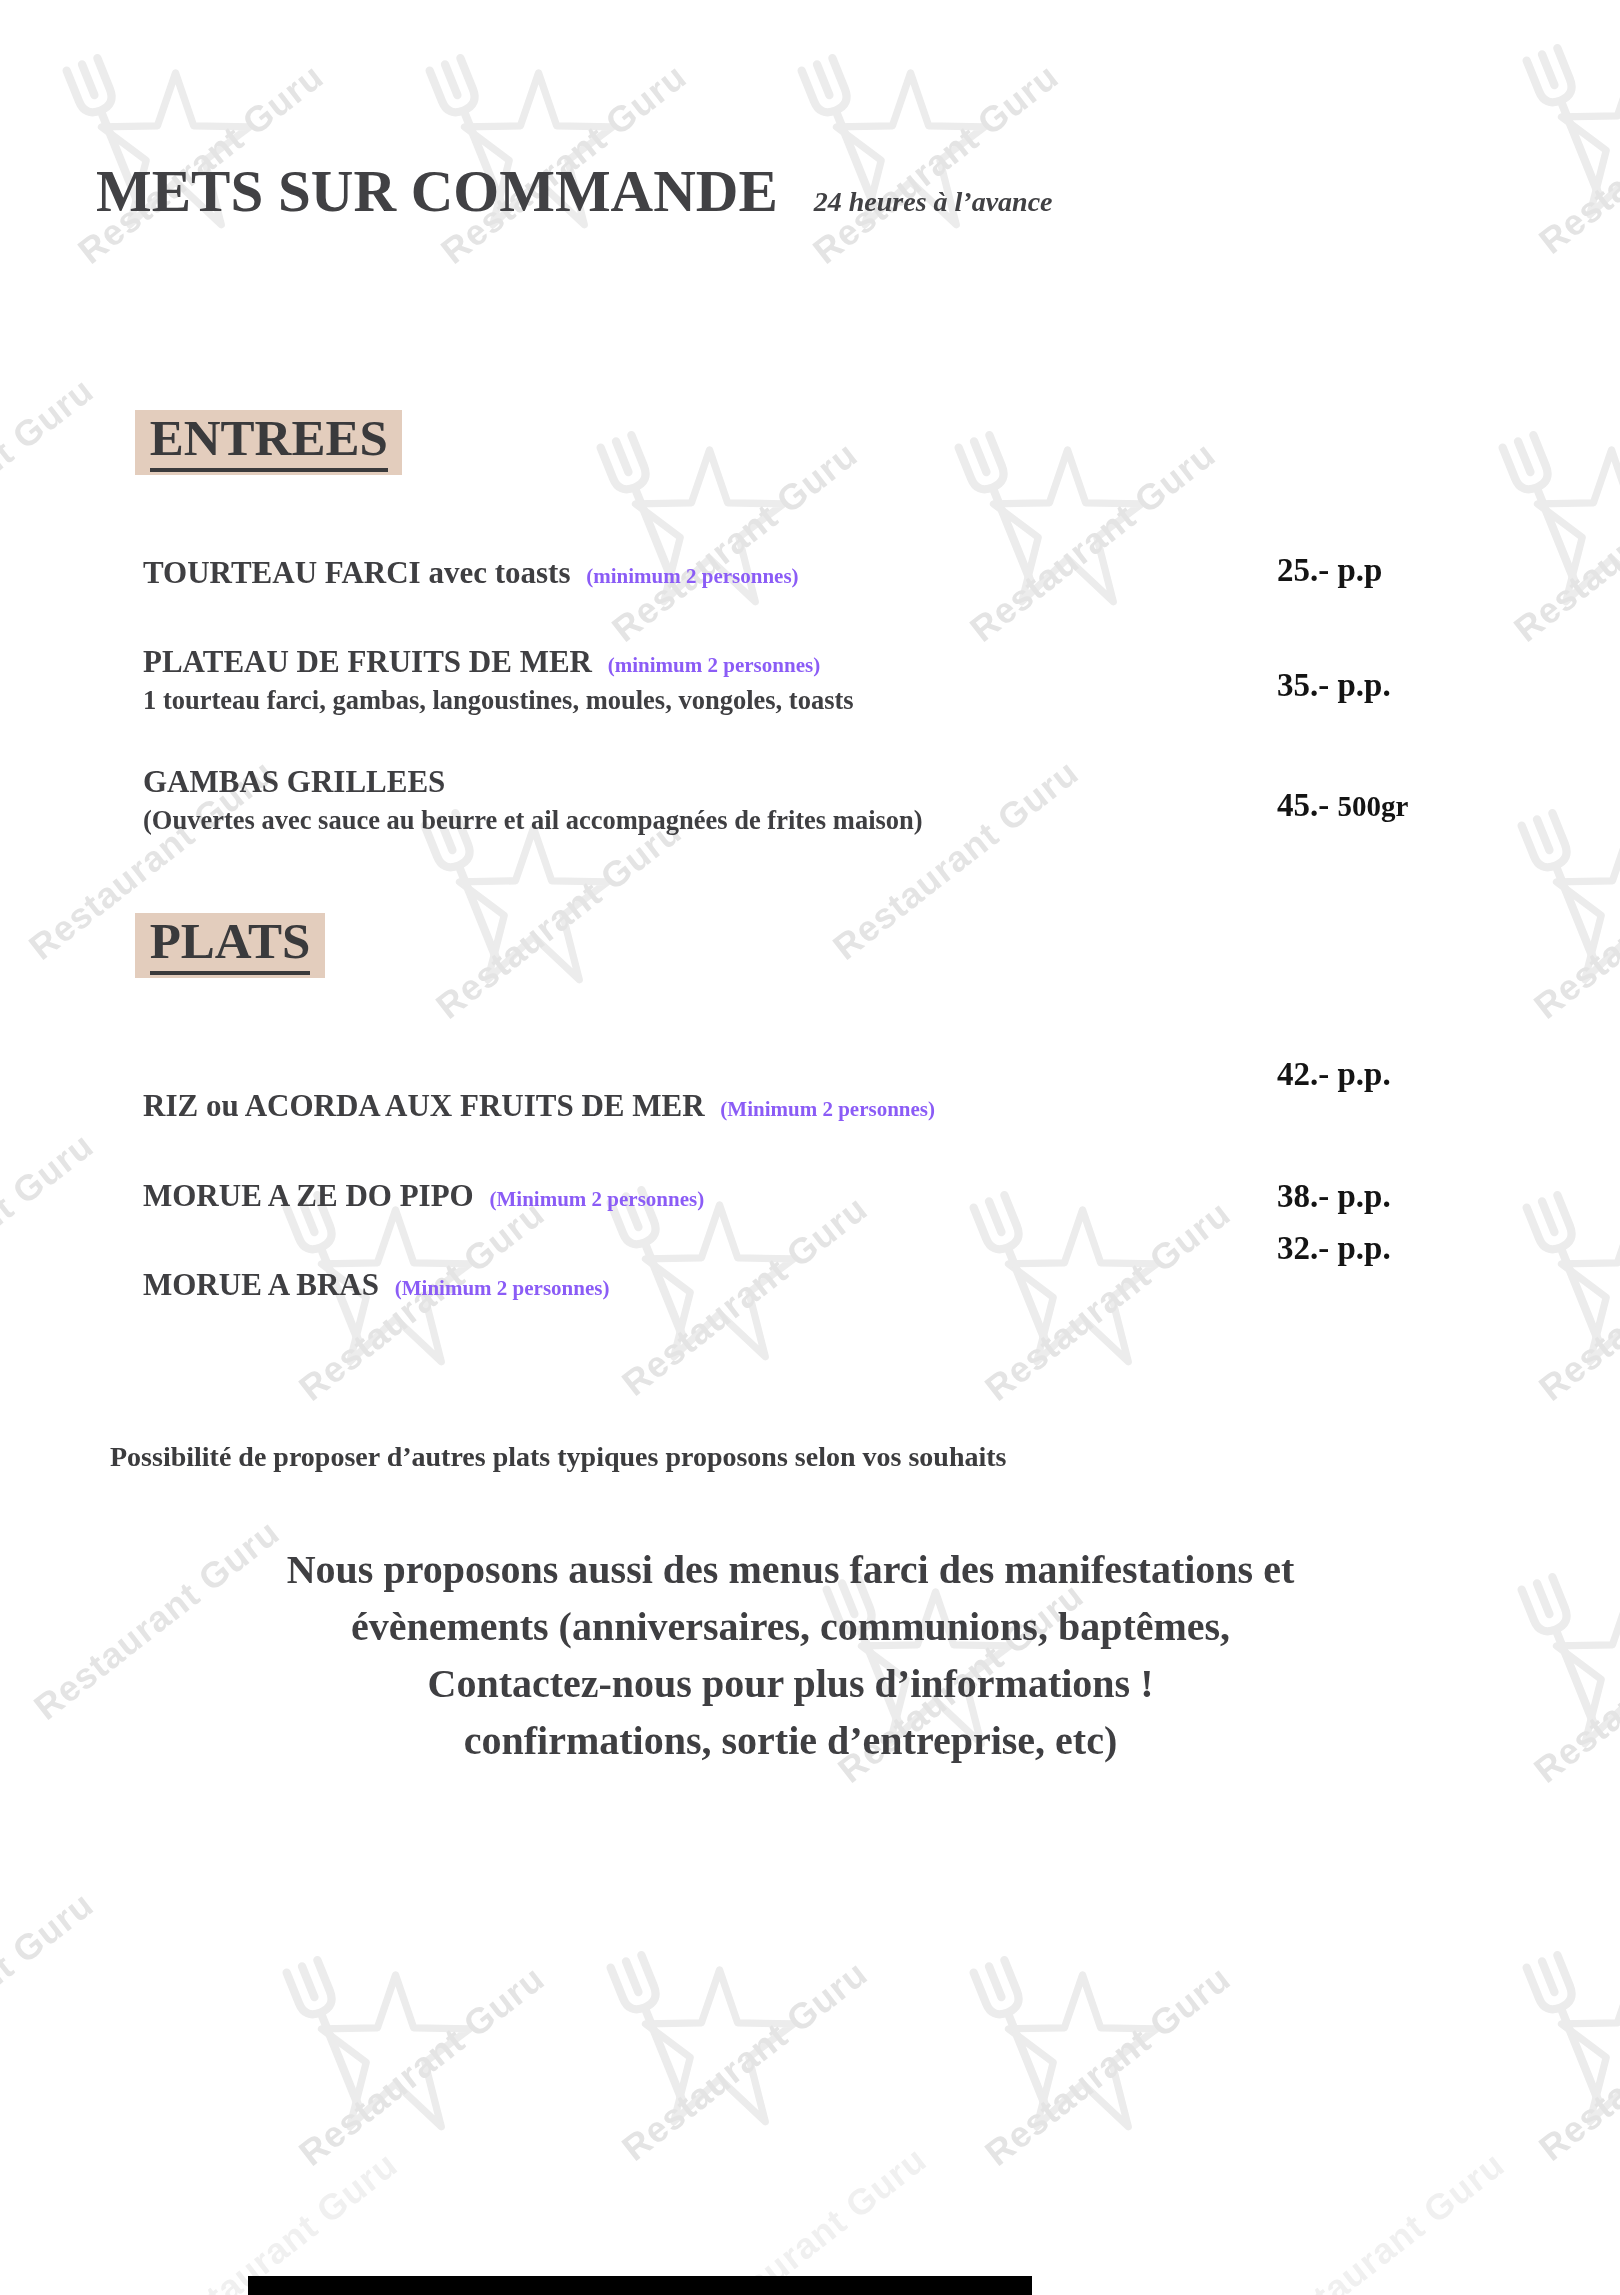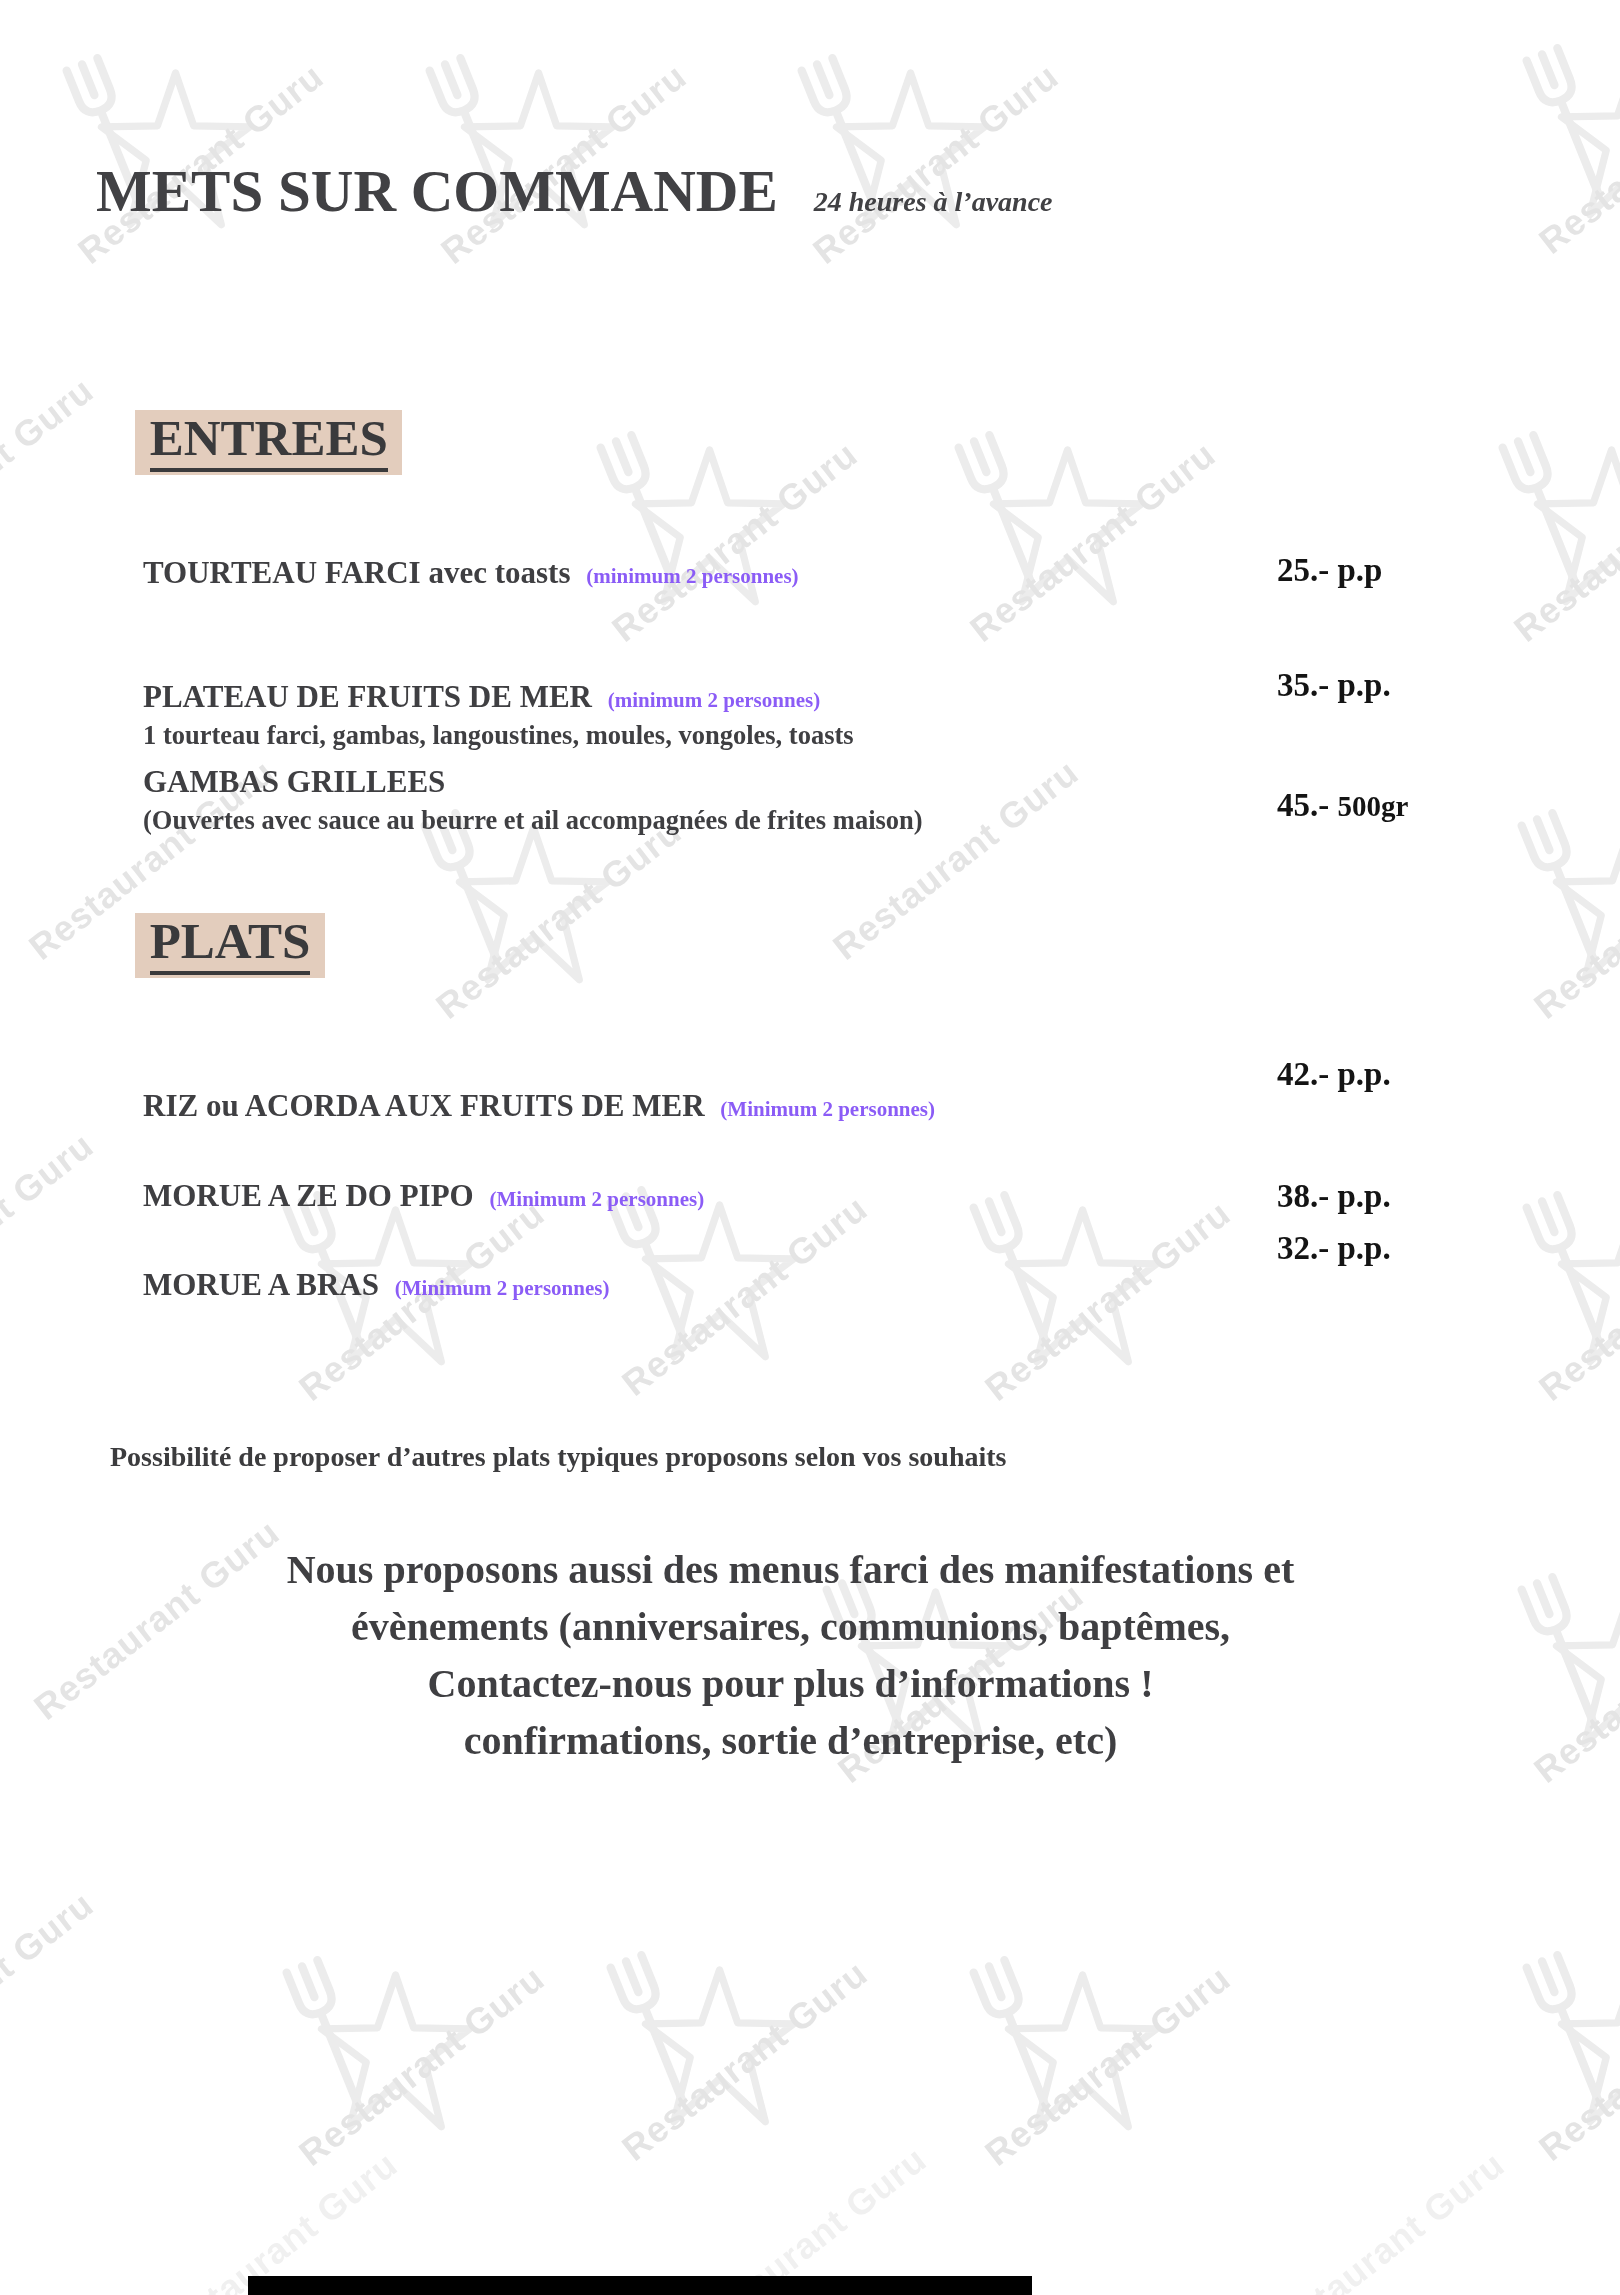--- a/index.html
+++ b/index.html
@@ -227,21 +227,21 @@
 
   <div class="menu-item" style="top:555px">
     <span class="item-name">TOURTEAU FARCI avec toasts</span>
     <span class="item-note">(minimum 2 personnes)</span>
   </div>
   <div class="price" style="top:552px">
     <span>25.-</span>
     <span>p.p</span>
   </div>
 
-  <div class="menu-item" style="top:679px">
+  <div class="menu-item" style="top:644px">
     <div>
       <span class="item-name">PLATEAU DE FRUITS DE MER</span>
       <span class="item-note">(minimum 2 personnes)</span>
     </div>
     <div class="item-detail">1 tourteau farci, gambas, langoustines, moules, vongoles, toasts</div>
   </div>
   <div class="price" style="top:667px">
     <span>35.-</span>
     <span>p.p.</span>
   </div>

